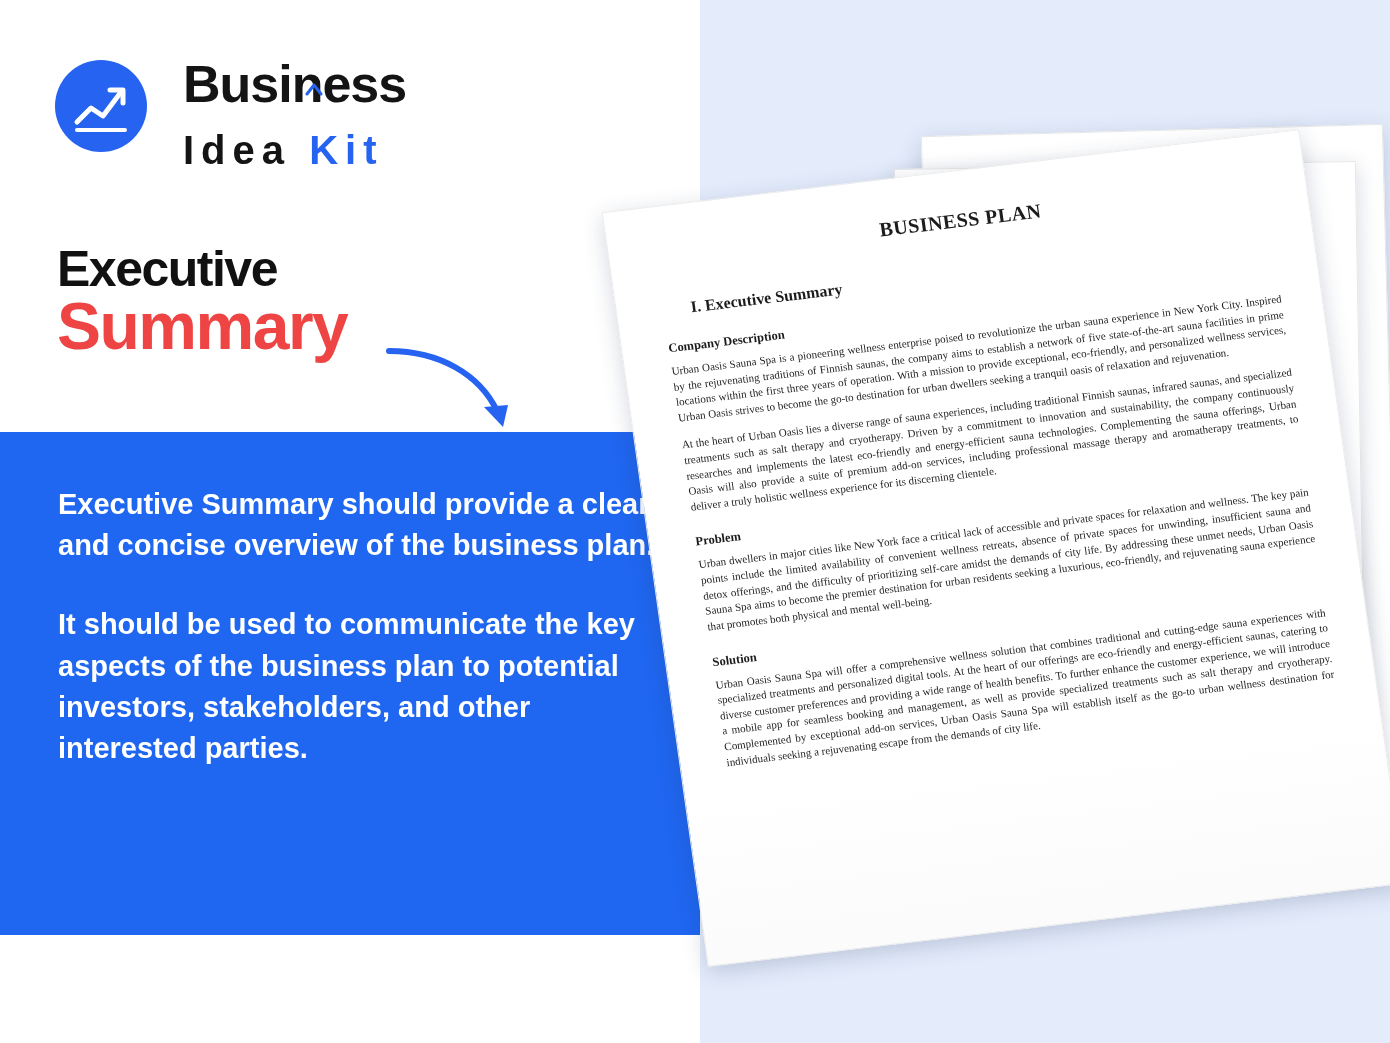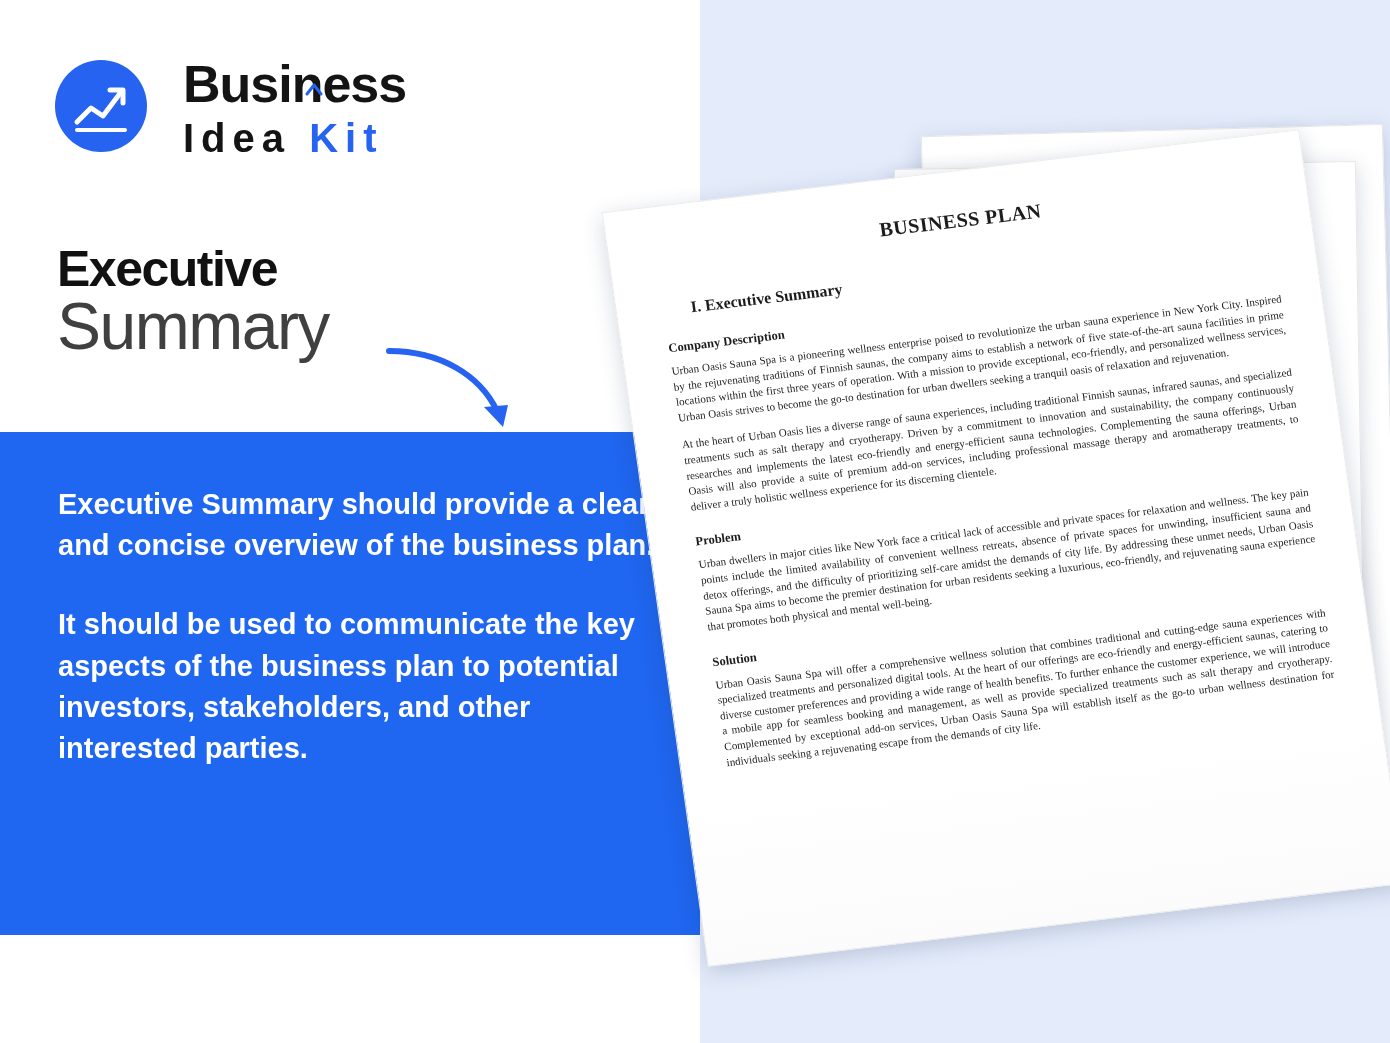--- a/index.html
+++ b/index.html
@@ -73,42 +73,42 @@
     left: 121px;
     top: -6px;
     width: 20px; height: 14px;
   }
   .logo-line2 {
     font-size: 40px;
     font-weight: bold;
     letter-spacing: 7px;
     color: #141414;
     line-height: 48px;
-    margin-top: 2px;
+    margin-top: 14px;
   }
   .logo-line2 .kit { color: #2563f0; }
 
   
   .headline {
     position: absolute;
     left: 57px; top: 245px;
     line-height: 0.98;
   }
   .headline .l1 {
     display: block;
     font-size: 50px;
     font-weight: bold;
     color: #111111;
     letter-spacing: -1.5px;
   }
   .headline .l2 {
     display: block;
     font-size: 66px;
-    font-weight: normal;
-    color: #404040;
+    font-weight: bold;
+    color: #ef4444;
     letter-spacing: -1.5px;
   }
 
   
   .arrow {
     position: absolute;
     left: 385px; top: 345px;
     width: 140px; height: 90px;
   }
 

